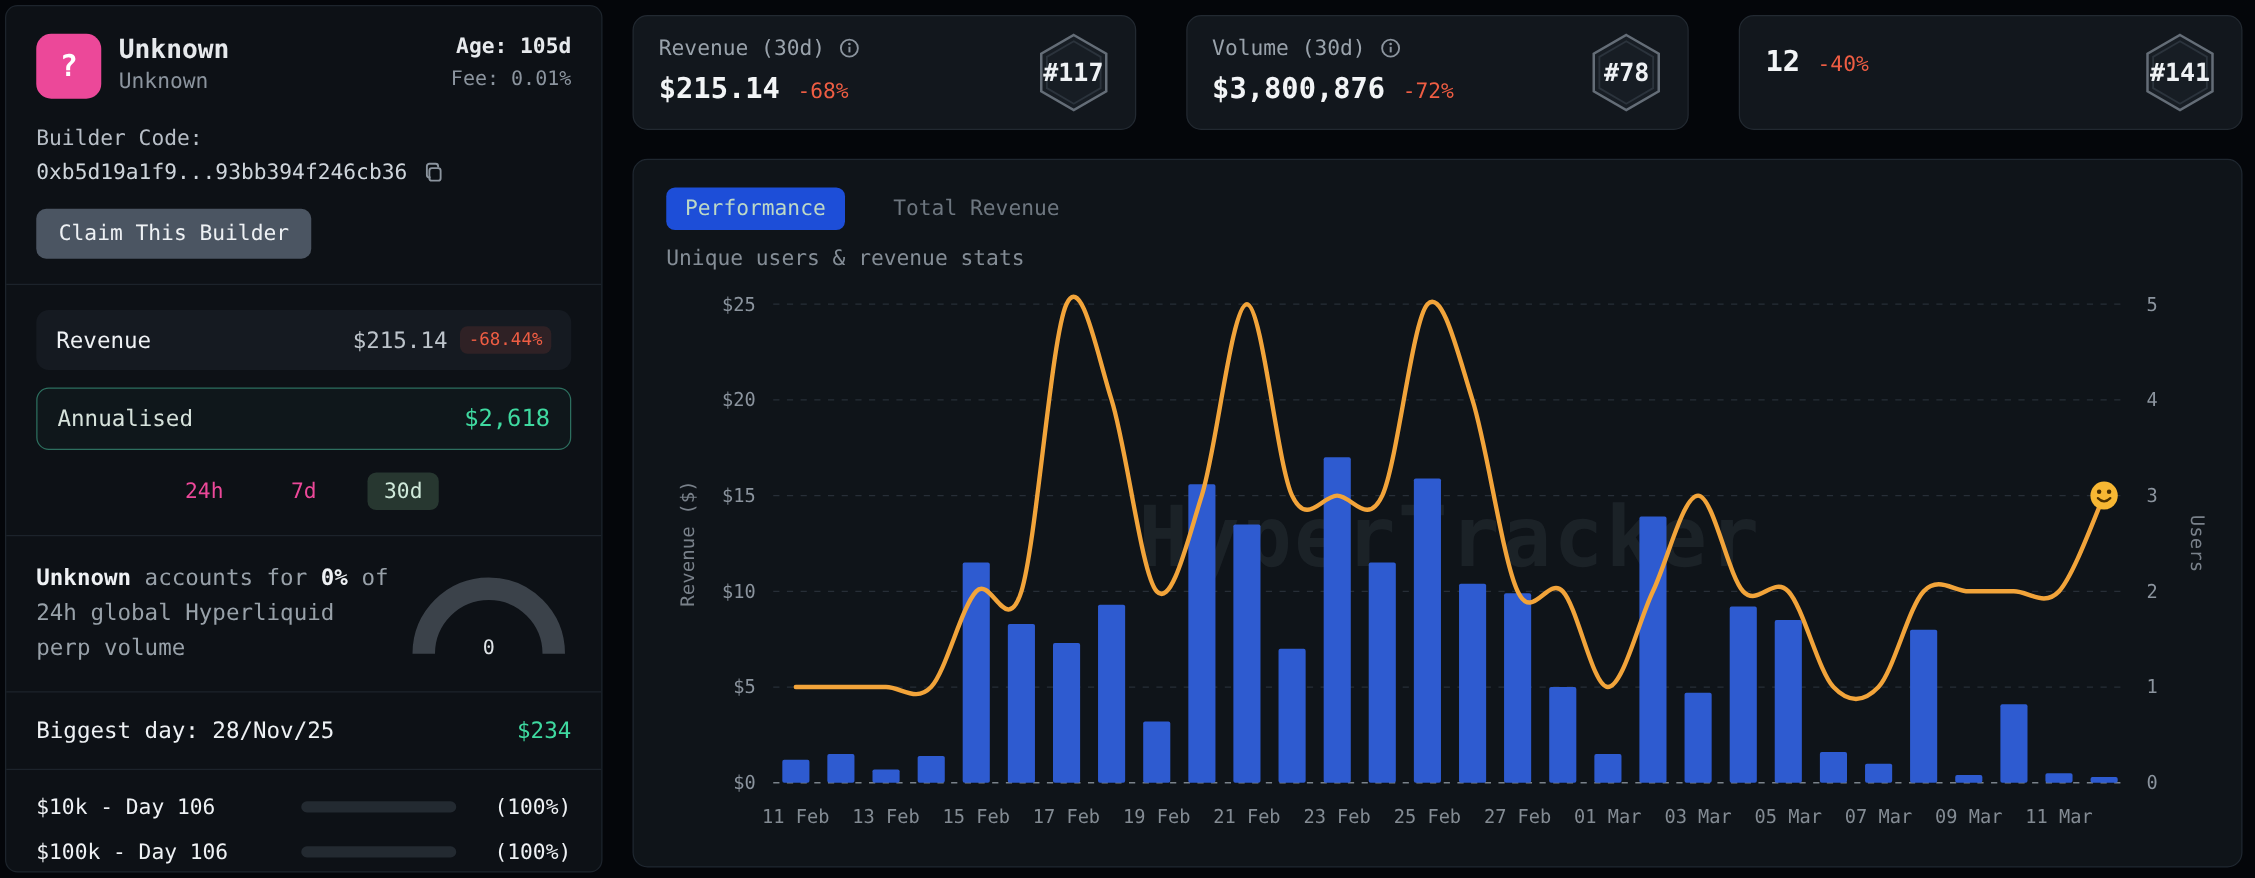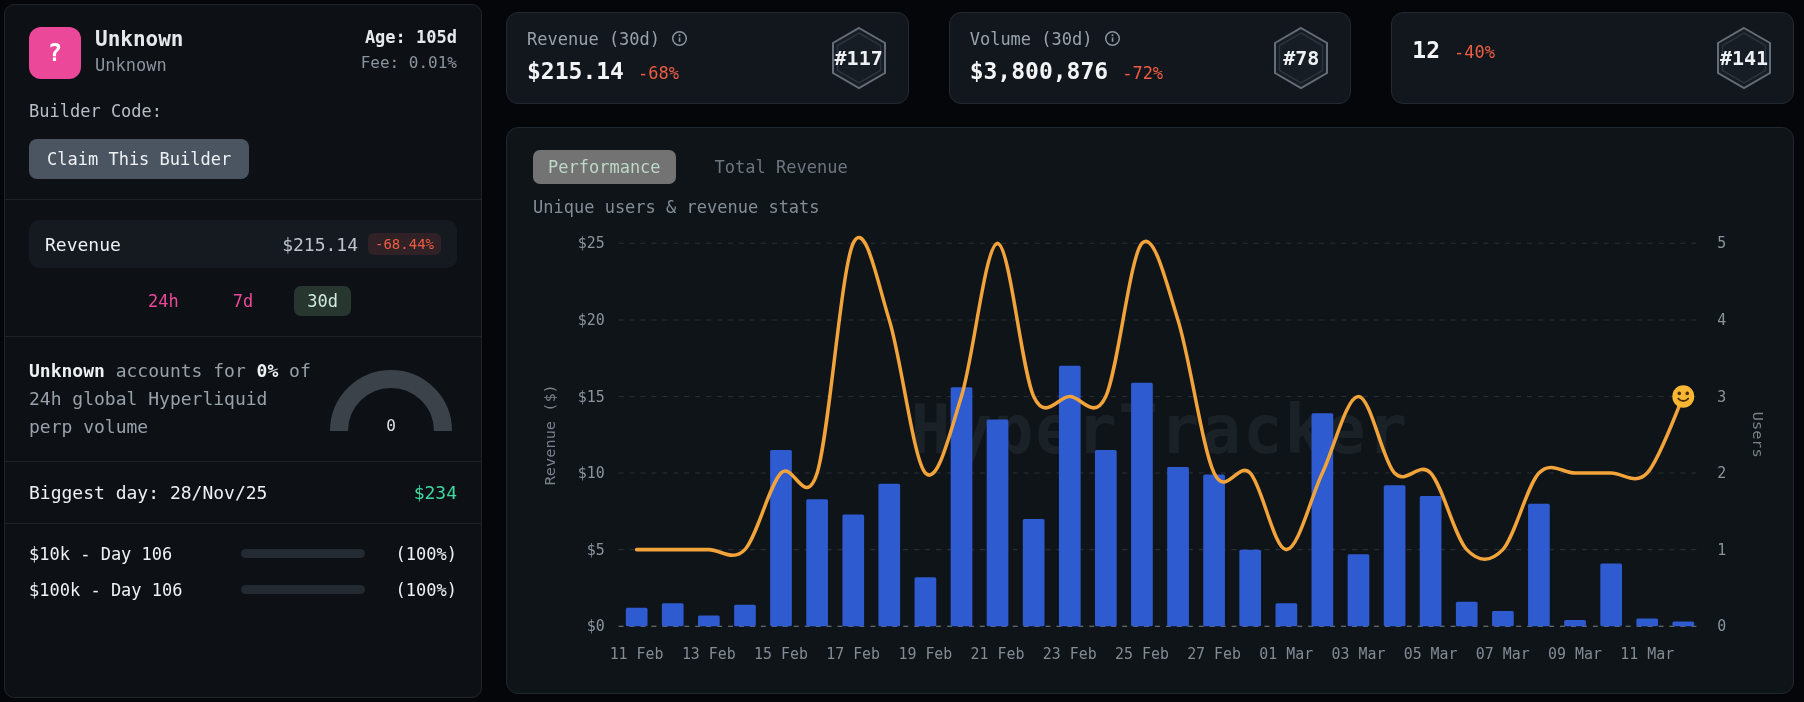--- a/index.html
+++ b/index.html
@@ -61,21 +61,21 @@
   .hex svg{position:absolute;inset:0;}
   .hex-label{position:absolute;inset:0;display:flex;align-items:center;justify-content:center;
     font-size:20px;font-weight:bold;color:#eef1f4;}
 
   
   .chart-card{position:absolute;left:506px;top:127px;right:10px;bottom:8px;background:#0f1419;
     border:1px solid #1f2730;border-radius:12px;padding:22px 26px;box-sizing:border-box;
     display:flex;flex-direction:column;}
   .chart-tabs{display:flex;align-items:center;gap:24px;}
   .ctab{font-size:17px;color:#6d767f;padding:7px 15px;border-radius:7px;cursor:pointer;}
-  .ctab.active{background:#737373;color:#bdd8c6;}
+  .ctab.active{background:#1d4ed8;color:#bdd8c6;}
   .chart-subtitle{margin-top:13px;font-size:17px;color:#848d96;}
   .chart-area{flex:1;margin-top:6px;min-height:0;}
   .chart-area svg{width:100%;height:100%;display:block;}
 </style>
 </head>
 <body>
 
 <div class="app">
 
   <div class="left-card">
@@ -85,31 +85,44 @@
         <div class="name">Unknown</div>
         <div class="sub">Unknown</div>
       </div>
       <div class="meta">
         <div class="age">Age: 105d</div>
         <div class="fee">Fee: 0.01%</div>
       </div>
     </div>
 
     <div class="builder-label">Builder Code:</div>
+    <div class="builder-code">
+      <span>0xb5d19a1f9...93bb394f246cb36</span>
+      <button class="icon-btn" title="">
+        <svg width="18" height="18" viewBox="0 0 18 18" fill="none">
+          <rect x="5.5" y="5.5" width="9" height="10" rx="2" stroke="#8b949e" stroke-width="1.5"></rect>
+          <path d="M12.5 5V4a2 2 0 0 0-2-2h-5a2 2 0 0 0-2 2v7a2 2 0 0 0 2 2h1" stroke="#8b949e" stroke-width="1.5"></path>
+        </svg>
+      </button>
+    </div>
 
     <button class="claim-btn">Claim This Builder</button>
 
     <div class="divider"></div>
 
     <div class="rev-row">
       <span class="rev-label">Revenue</span>
       <span class="rev-value">$215.14</span>
       <span class="rev-change">-68.44%</span>
     </div>
 
+    <div class="ann-row">
+      <span class="ann-label">Annualised</span>
+      <span class="ann-value">$2,618</span>
+    </div>
 
     <div class="period-tabs">
       <span class="period">24h</span>
       <span class="period">7d</span>
       <span class="period active">30d</span>
     </div>
 
     <div class="divider"></div>
 
     <div class="note-wrap">

